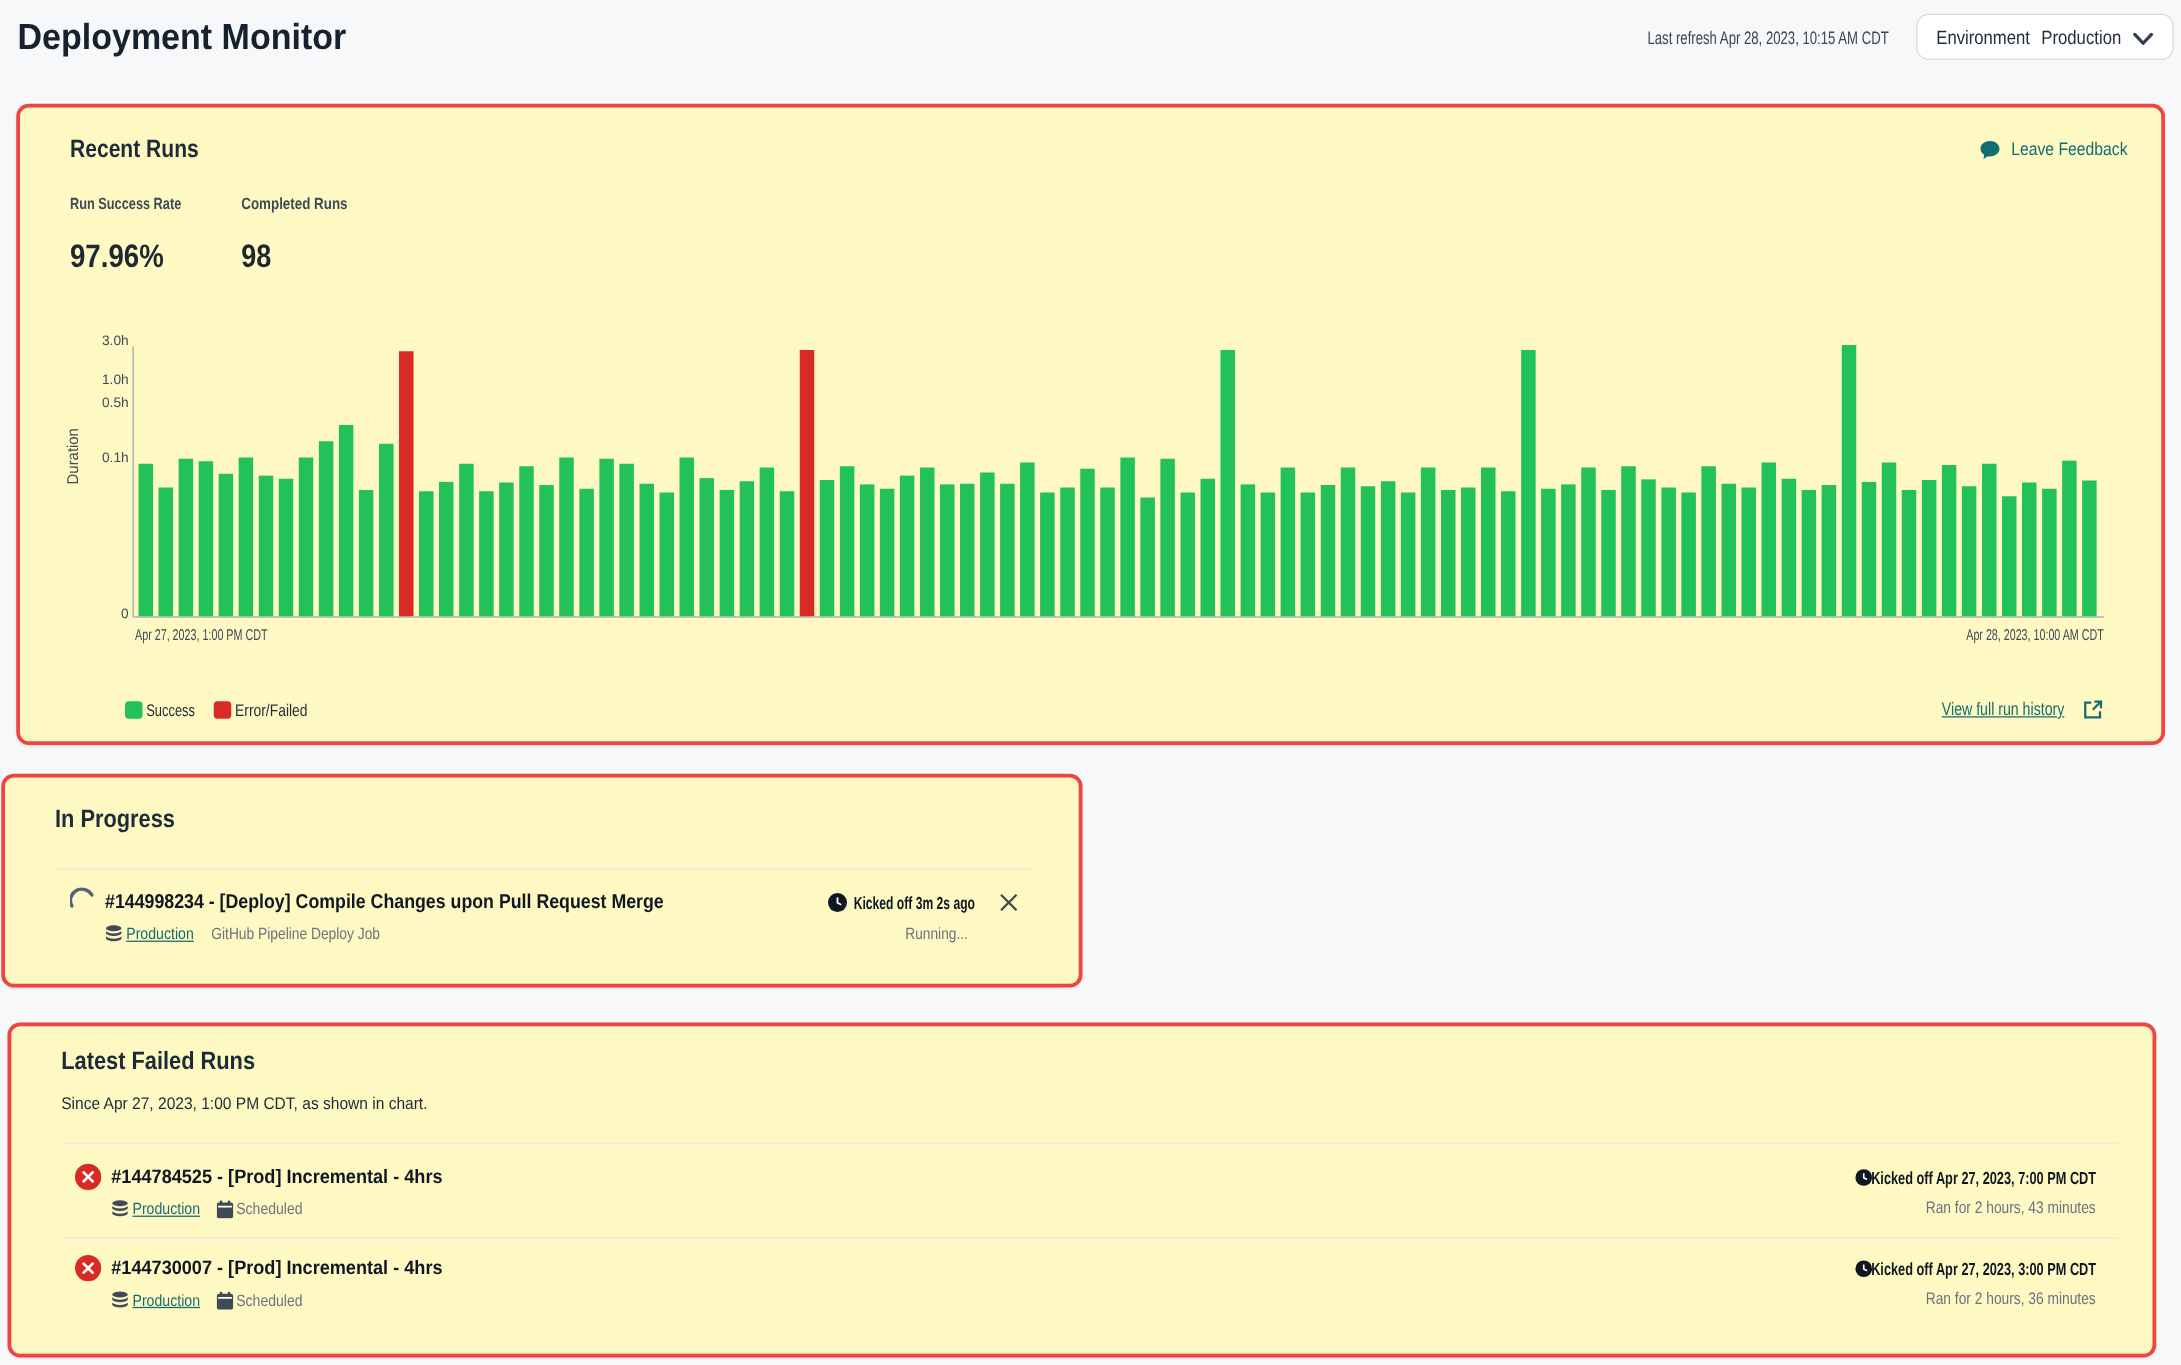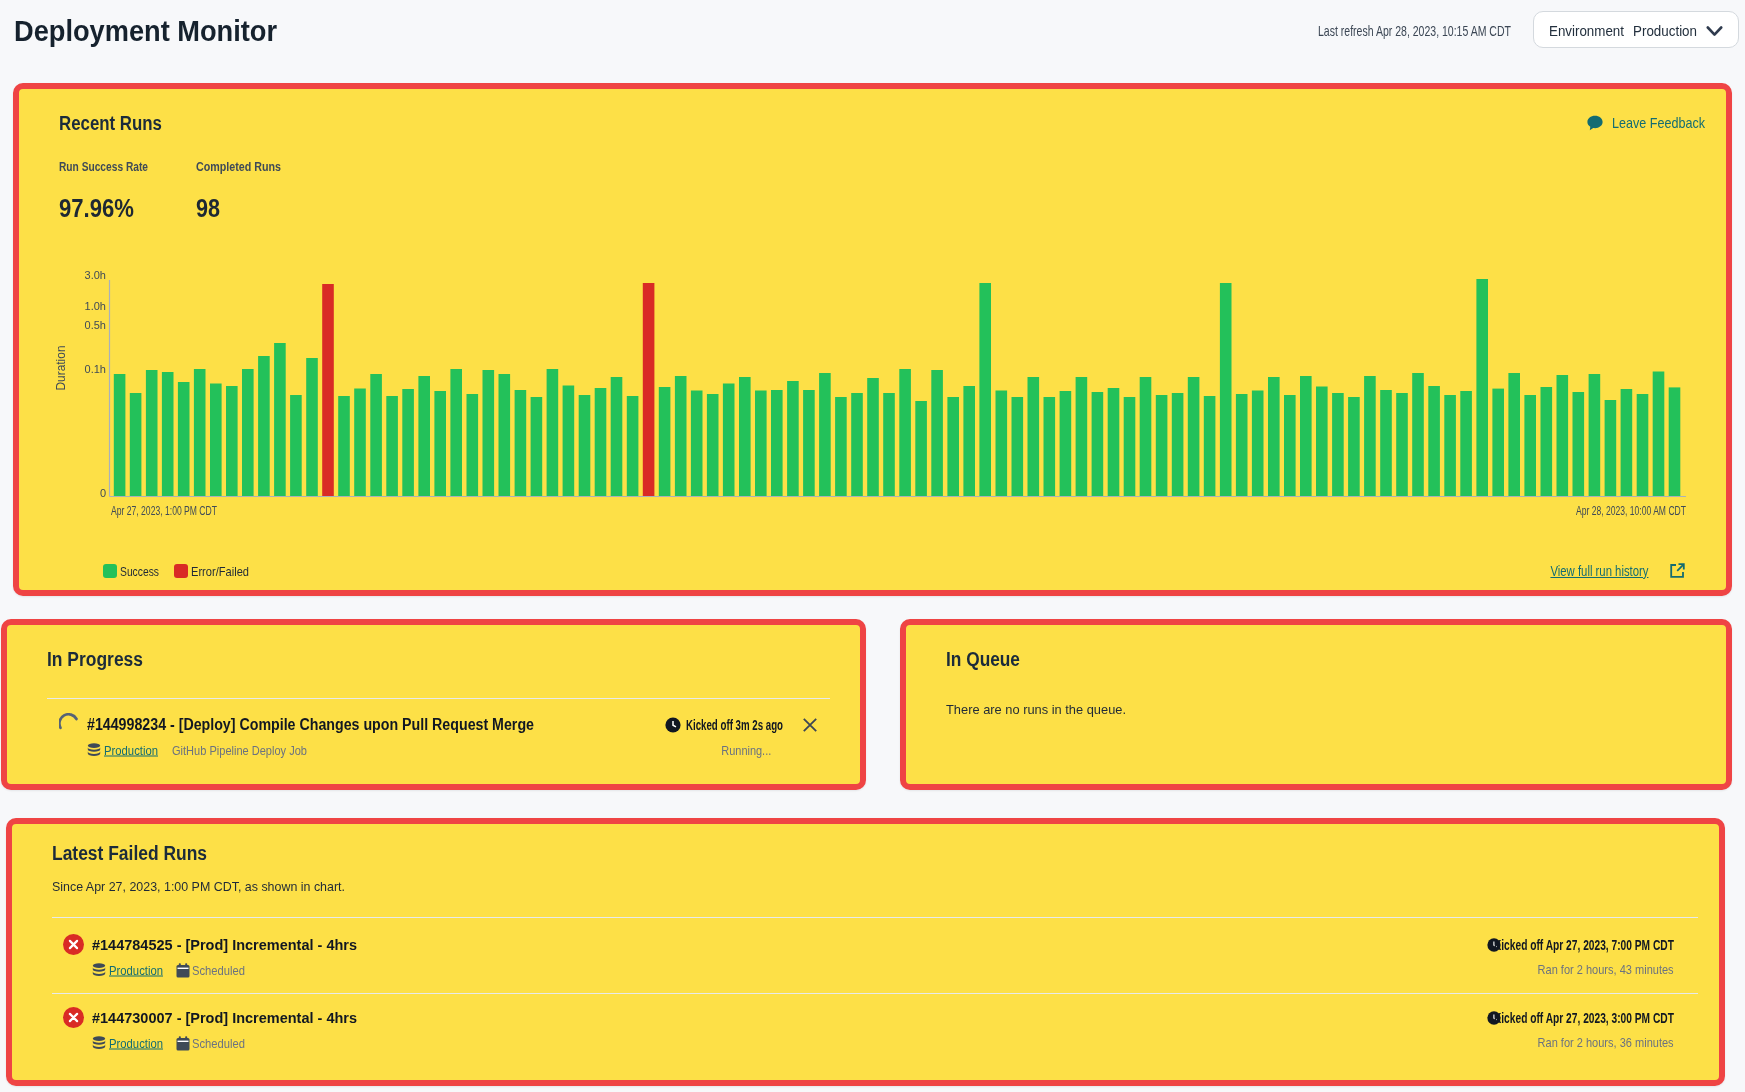--- a/index.html
+++ b/index.html
@@ -1,18 +1,18 @@
 <!DOCTYPE html>
 <html><head>
 <meta charset="utf-8">
 <style>
   * { margin:0; padding:0; box-sizing:border-box; }
   html,body { width:1745px; height:1092px; background:#f7f8fa; font-family:"Liberation Sans", sans-serif; }
   #page { position:relative; width:1745px; height:1092px; overflow:hidden;text-decoration:underline; }
-  .card { position:absolute; background:#fde047; border-radius:10px; box-shadow:0 1px 2px rgba(16,24,40,.08); border:6px solid #ef4444; }
+  .card { position:absolute; background:#fef9c3; border-radius:10px; box-shadow:0 1px 2px rgba(16,24,40,.08); border:3px solid #ef4444; }
   .abs { position:absolute; }
 </style>
 </head>
 <body>
 <div id="page">
   <div id="t1" style="position:absolute; left:14px; top:31px; transform:translateY(-50%) scaleX(0.9381); transform-origin:0 50%; font-size:29px; font-weight:bold; color:#16222e; white-space:nowrap; ">Deployment Monitor</div>
   <div id="t2" style="position:absolute; right:234px; top:31px; transform:translateY(-50%) scaleX(0.7256); transform-origin:100% 50%; font-size:14.5px;  color:#3b4654; white-space:nowrap; ">Last refresh Apr 28, 2023, 10:15 AM CDT</div>
   <div class="abs" style="left:1533px; top:11px; width:206px; height:37px; background:#fff; border:1px solid #d4d9de; border-radius:10px;"></div>
   <div id="t3" style="position:absolute; left:1549px; top:31px; transform:translateY(-50%) scaleX(0.8619); transform-origin:0 50%; font-size:15.5px;  color:#222f3d; white-space:nowrap; ">Environment</div>
   <div id="t4" style="position:absolute; left:1633px; top:31px; transform:translateY(-50%) scaleX(0.8636); transform-origin:0 50%; font-size:15.5px;  color:#222f3d; white-space:nowrap; ">Production</div>
@@ -176,24 +176,20 @@
           <ellipse cx="7" cy="2.6" rx="6.2" ry="2.4"></ellipse>
           <path d="M0.8 4.4 a 6.2 2.4 0 0 0 12.4 0 v2 a 6.2 2.4 0 0 1 -12.4 0z"></path>
           <path d="M0.8 8.6 a 6.2 2.4 0 0 0 12.4 0 v2 a 6.2 2.4 0 0 1 -12.4 0z"></path>
         </g>
       </svg>
     <div id="t17" style="position:absolute; left:97px; top:125px; transform:translateY(-50%) scaleX(0.8688); transform-origin:0 50%; font-size:13px;  color:#136c72; white-space:nowrap; text-decoration:underline;">Production</div>
     <div id="t18" style="position:absolute; left:165px; top:125px; transform:translateY(-50%) scaleX(0.8491); transform-origin:0 50%; font-size:13px;  color:#6b7280; white-space:nowrap; ">GitHub Pipeline Deploy Job</div>
     <div id="t19" style="position:absolute; right:89px; top:125px; transform:translateY(-50%) scaleX(0.8437); transform-origin:100% 50%; font-size:13px;  color:#6b7280; white-space:nowrap; ">Running...</div>
   </div>
 
-  <div class="card" style="left:900px; top:619px; width:832px; height:171px;">
-    <div id="t20" style="position:absolute; left:40px; top:34px; transform:translateY(-50%) scaleX(0.8647); transform-origin:0 50%; font-size:20px; font-weight:bold; color:#1c2b3a; white-space:nowrap; ">In Queue</div>
-    <div id="t21" style="position:absolute; left:40px; top:84px; transform:translateY(-50%) scaleX(0.9517); transform-origin:0 50%; font-size:13.5px;  color:#1f2937; white-space:nowrap; ">There are no runs in the queue.</div>
-  </div>
 
   <div class="card" style="left:6px; top:818px; width:1719px; height:268px;">
     <div id="t22" style="position:absolute; left:40px; top:29px; transform:translateY(-50%) scaleX(0.8717); transform-origin:0 50%; font-size:20px; font-weight:bold; color:#1c2b3a; white-space:nowrap; ">Latest Failed Runs</div>
     <div id="t23" style="position:absolute; left:40px; top:62px; transform:translateY(-50%) scaleX(0.9209); transform-origin:0 50%; font-size:13.5px;  color:#1f2937; white-space:nowrap; ">Since Apr 27, 2023, 1:00 PM CDT, as shown in chart.</div>
     <div class="abs" style="left:40px; top:93px; width:1646px; border-top:1px solid #e7eaec;"></div>
 
     <svg class="abs" style="left:51px; top:110px;" width="21" height="21" viewBox="0 0 21 21">
         <circle cx="10.5" cy="10.5" r="10.5" fill="#d92b25"></circle>
         <path d="M6.9 6.9 L14.1 14.1 M14.1 6.9 L6.9 14.1" stroke="#fff" stroke-width="2.2" stroke-linecap="round"></path>
       </svg>

